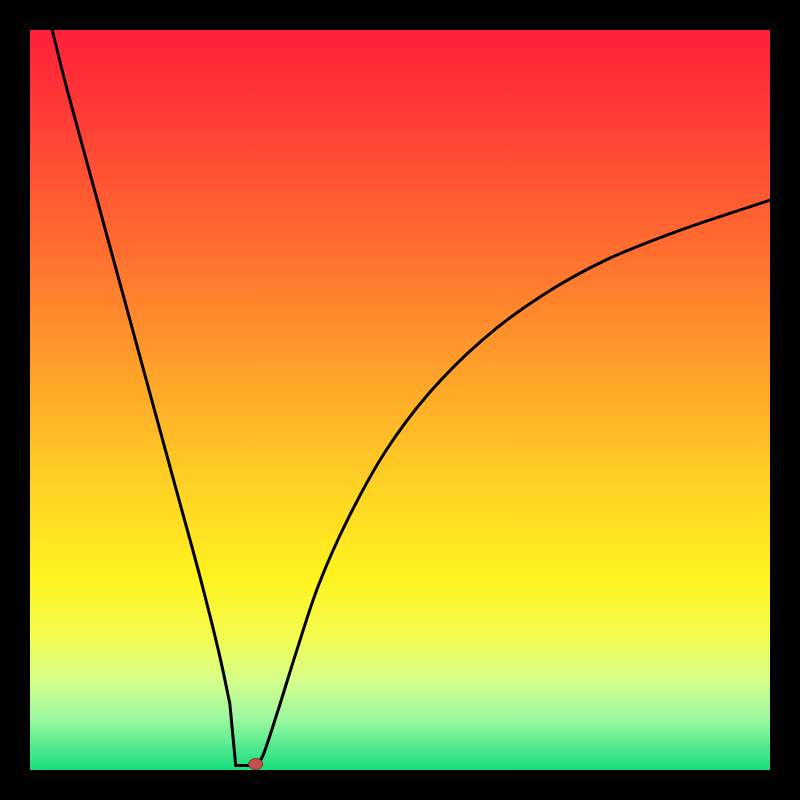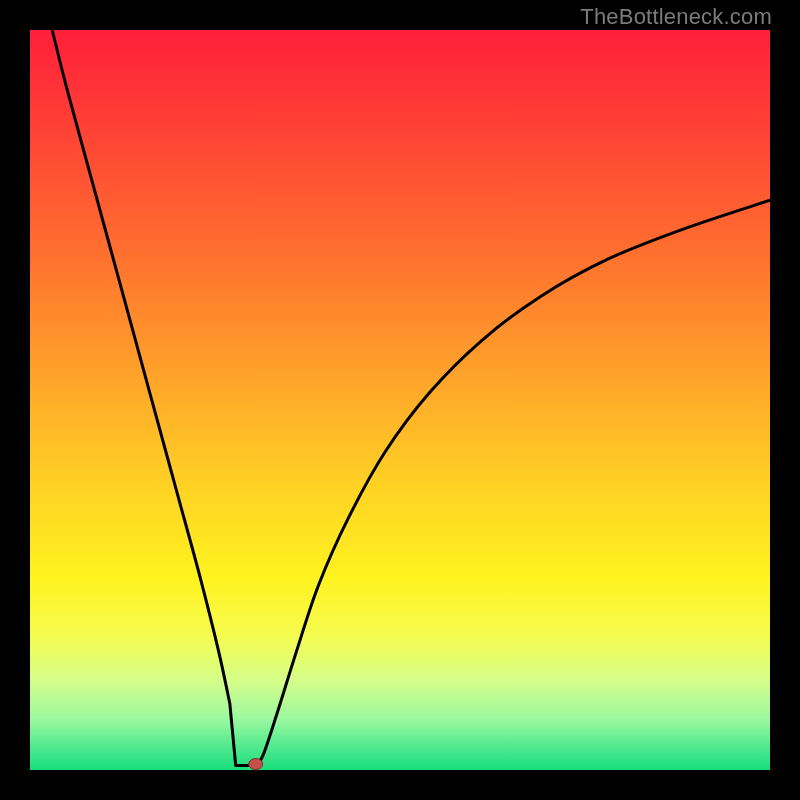--- a/index.html
+++ b/index.html
@@ -35,21 +35,20 @@
     font-weight: 500;
     letter-spacing: 0.2px;
     user-select: none;
   }
   svg { display: block; }
 </style>
 </head>
 <body>
 
 <div class="frame">
-  <div class="watermark">TheBottleneck.com</div>
 
   <div class="plot-area">
     <svg id="chart-svg" width="740" height="740" viewBox="0 0 740 740">
       <defs>
         <linearGradient id="bg-grad" x1="0" y1="0" x2="0" y2="1">
             <stop offset="0%" stop-color="#ff1f3a"></stop>
             <stop offset="14.000000000000002%" stop-color="#ff4335"></stop>
             <stop offset="30%" stop-color="#ff6f2f"></stop>
             <stop offset="46%" stop-color="#ffa12a"></stop>
             <stop offset="62%" stop-color="#ffd324"></stop>

